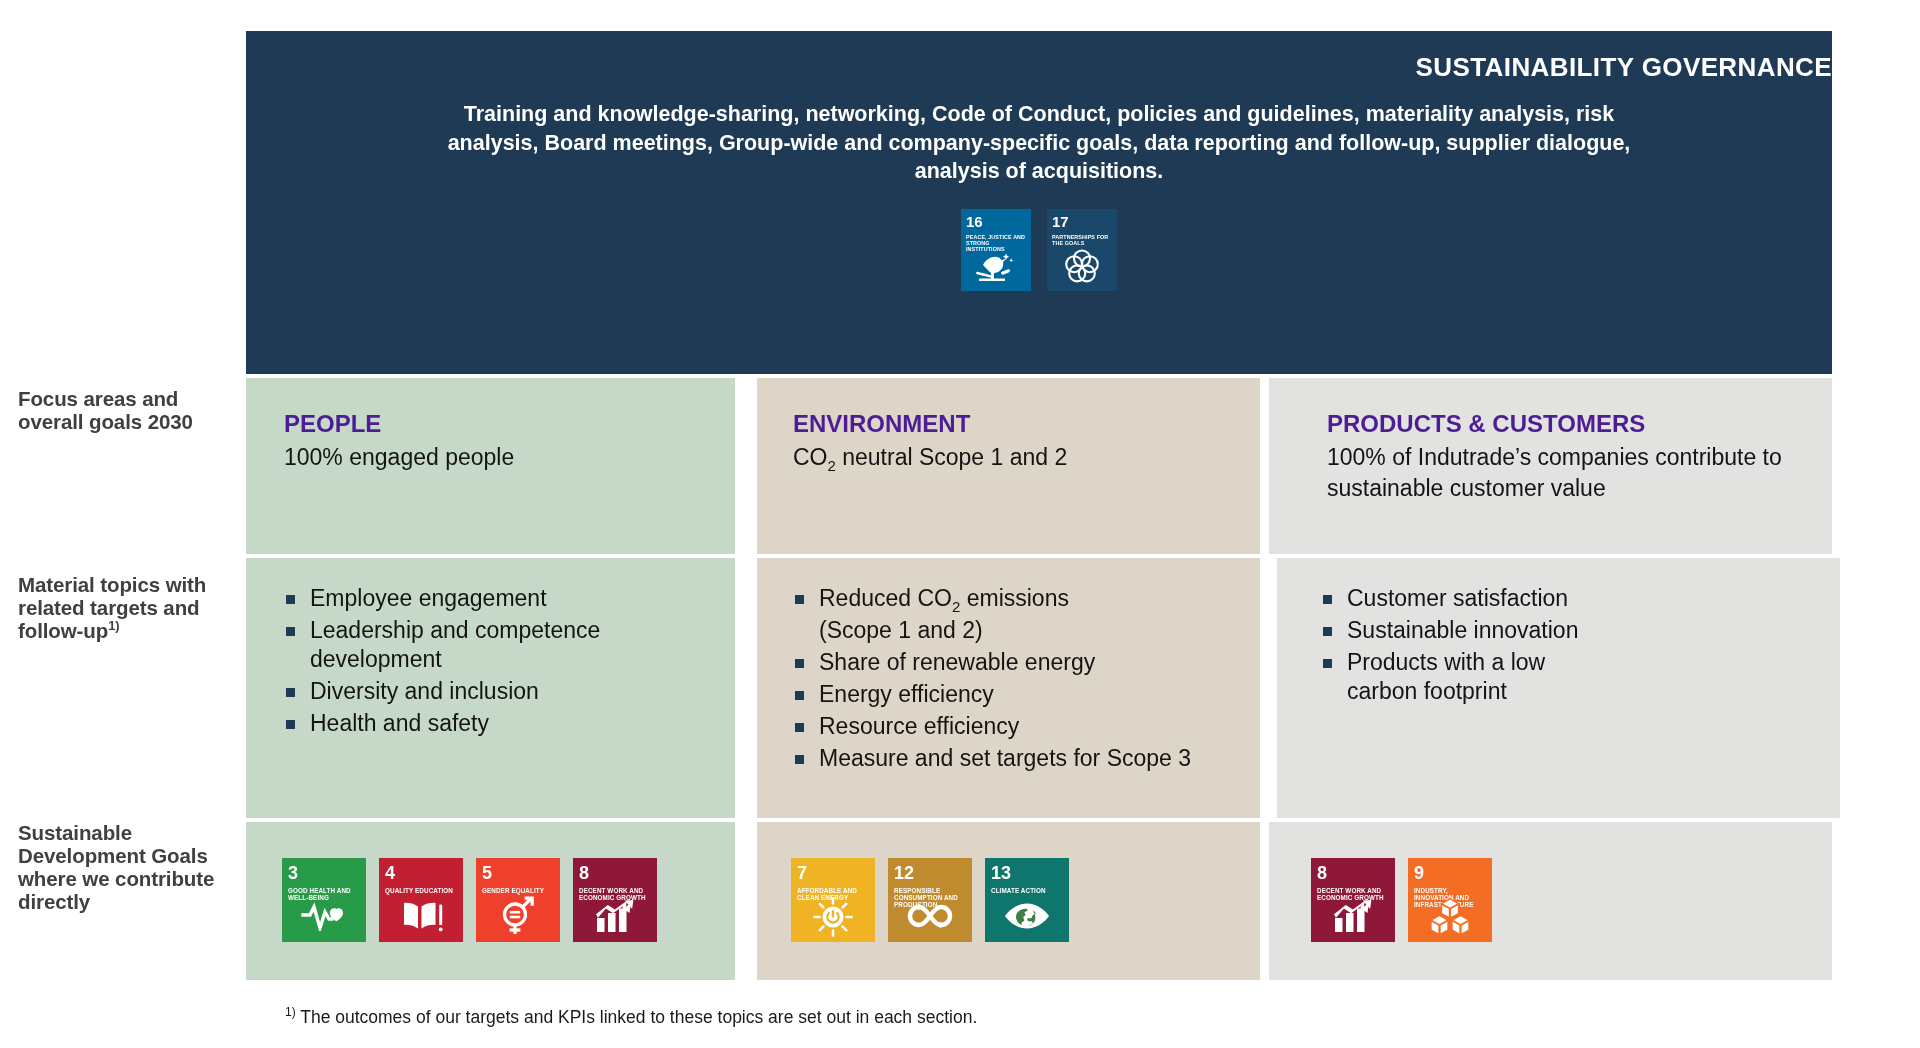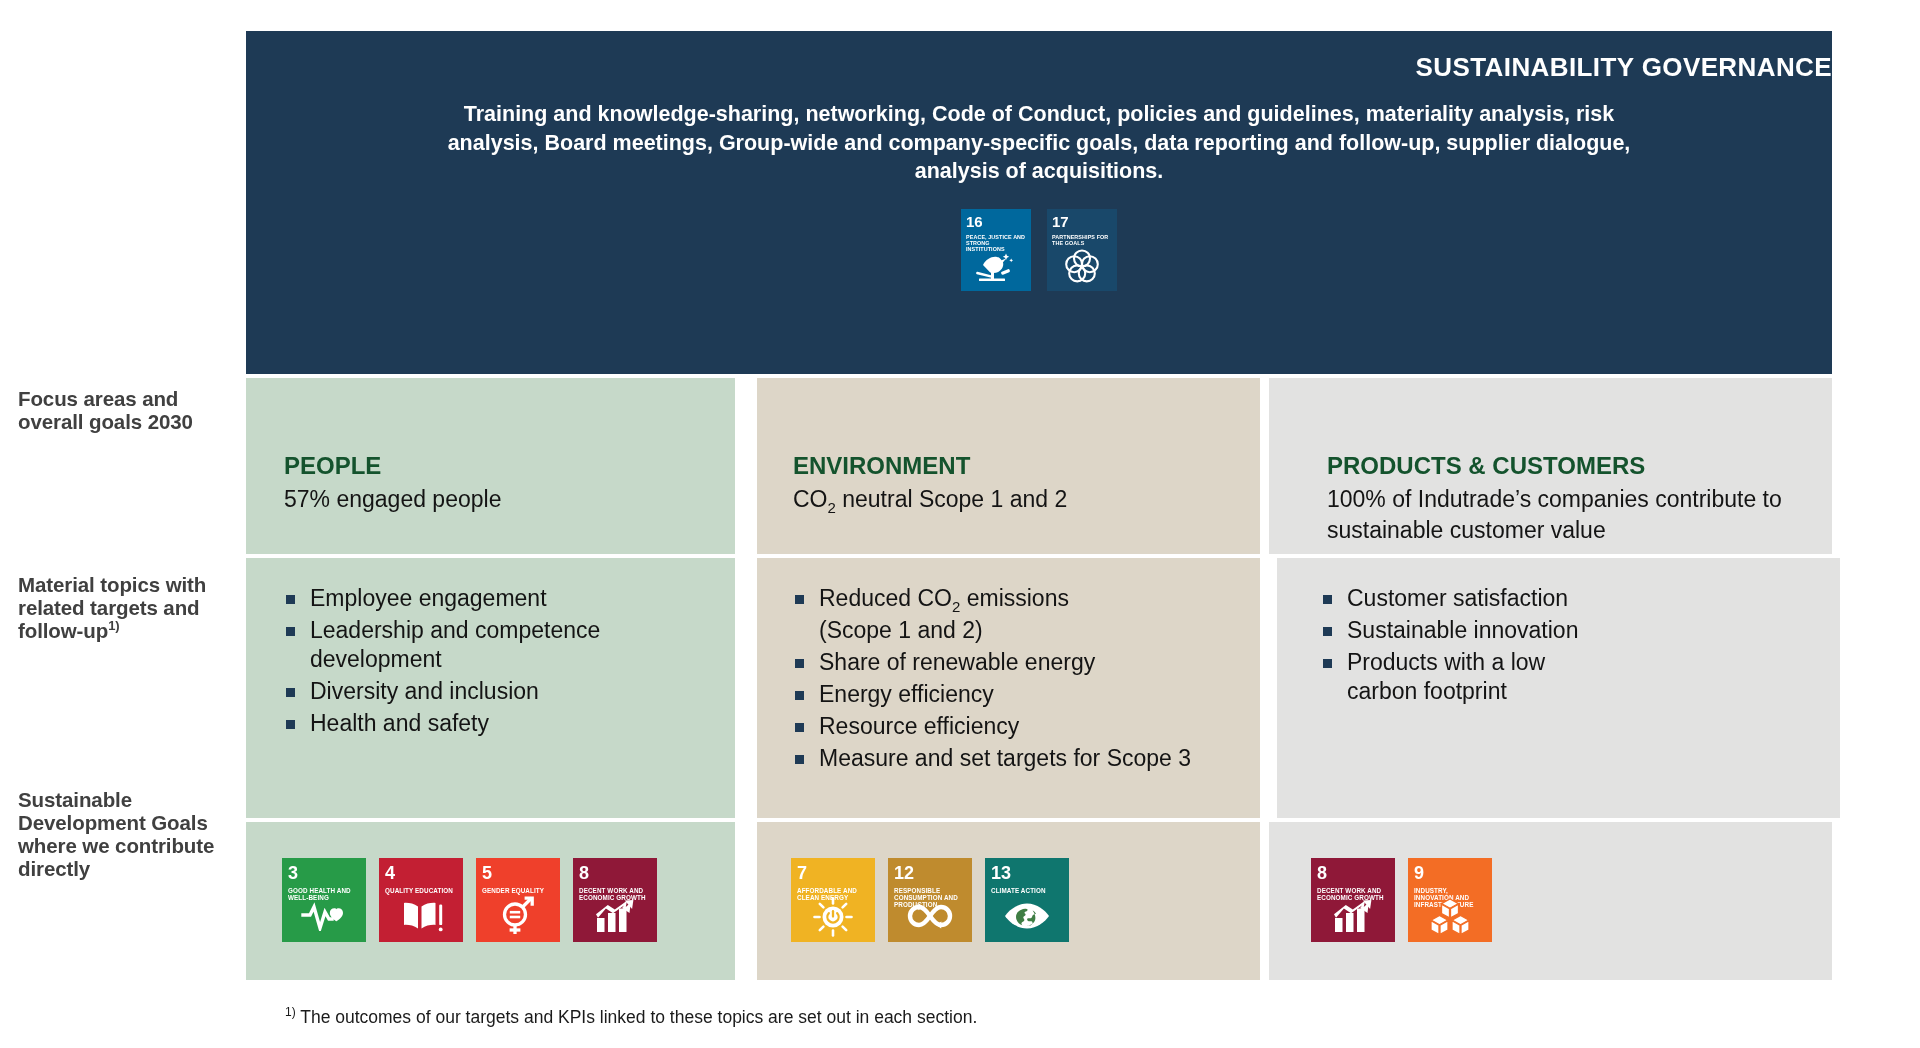--- a/index.html
+++ b/index.html
@@ -122,23 +122,22 @@
 
   
   .cell {
     position: absolute;
     box-sizing: border-box;
   }
 
   .col-head-title {
     font-size: 24px;
     font-weight: bold;
-    color: #14532d;
+    color: #4c1d95;
     margin-bottom: 4px;
-    margin-top: 42px;
   }
   .col-head-goal {
     font-size: 23px;
     color: #141414;
     line-height: 1.33;
   }
   .col-head-goal sub { font-size: 15px; }
 
   ul.topics {
     list-style: none;
@@ -230,27 +229,27 @@
 
     </div>
   </div>
 
   <div class="label-col" style="top:387px">
     <span>Focus areas and overall goals 2030</span>
   </div>
   <div class="label-col" style="top:573px">
     <span>Material topics with related targets and follow-up</span><sup>1)</sup>
   </div>
-  <div class="label-col" style="top:788px">
+  <div class="label-col" style="top:821px">
     <span>Sustainable Development Goals where we contribute directly</span>
   </div>
 
   <div class="cell" style="left:246px; top:378px; width:489px; height:176px; background:#c6d9c9; padding:32px 28px 0 38px;">
     <div class="col-head-title">PEOPLE</div>
-    <div class="col-head-goal">57% engaged people</div>
+    <div class="col-head-goal">100% engaged people</div>
   </div>
 
   <div class="cell" style="left:757px; top:378px; width:503px; height:176px; background:#ddd6c8; padding:32px 28px 0 36px;">
     <div class="col-head-title">ENVIRONMENT</div>
     <div class="col-head-goal">CO<sub>2</sub> neutral Scope 1 and 2</div>
   </div>
 
   <div class="cell" style="left:1269px; top:378px; width:563px; height:176px; background:#e2e2e1; padding:32px 28px 0 58px;">
     <div class="col-head-title">PRODUCTS &amp; CUSTOMERS</div>
     <div class="col-head-goal">100% of Indutrade’s companies contribute to sustainable customer value</div>

